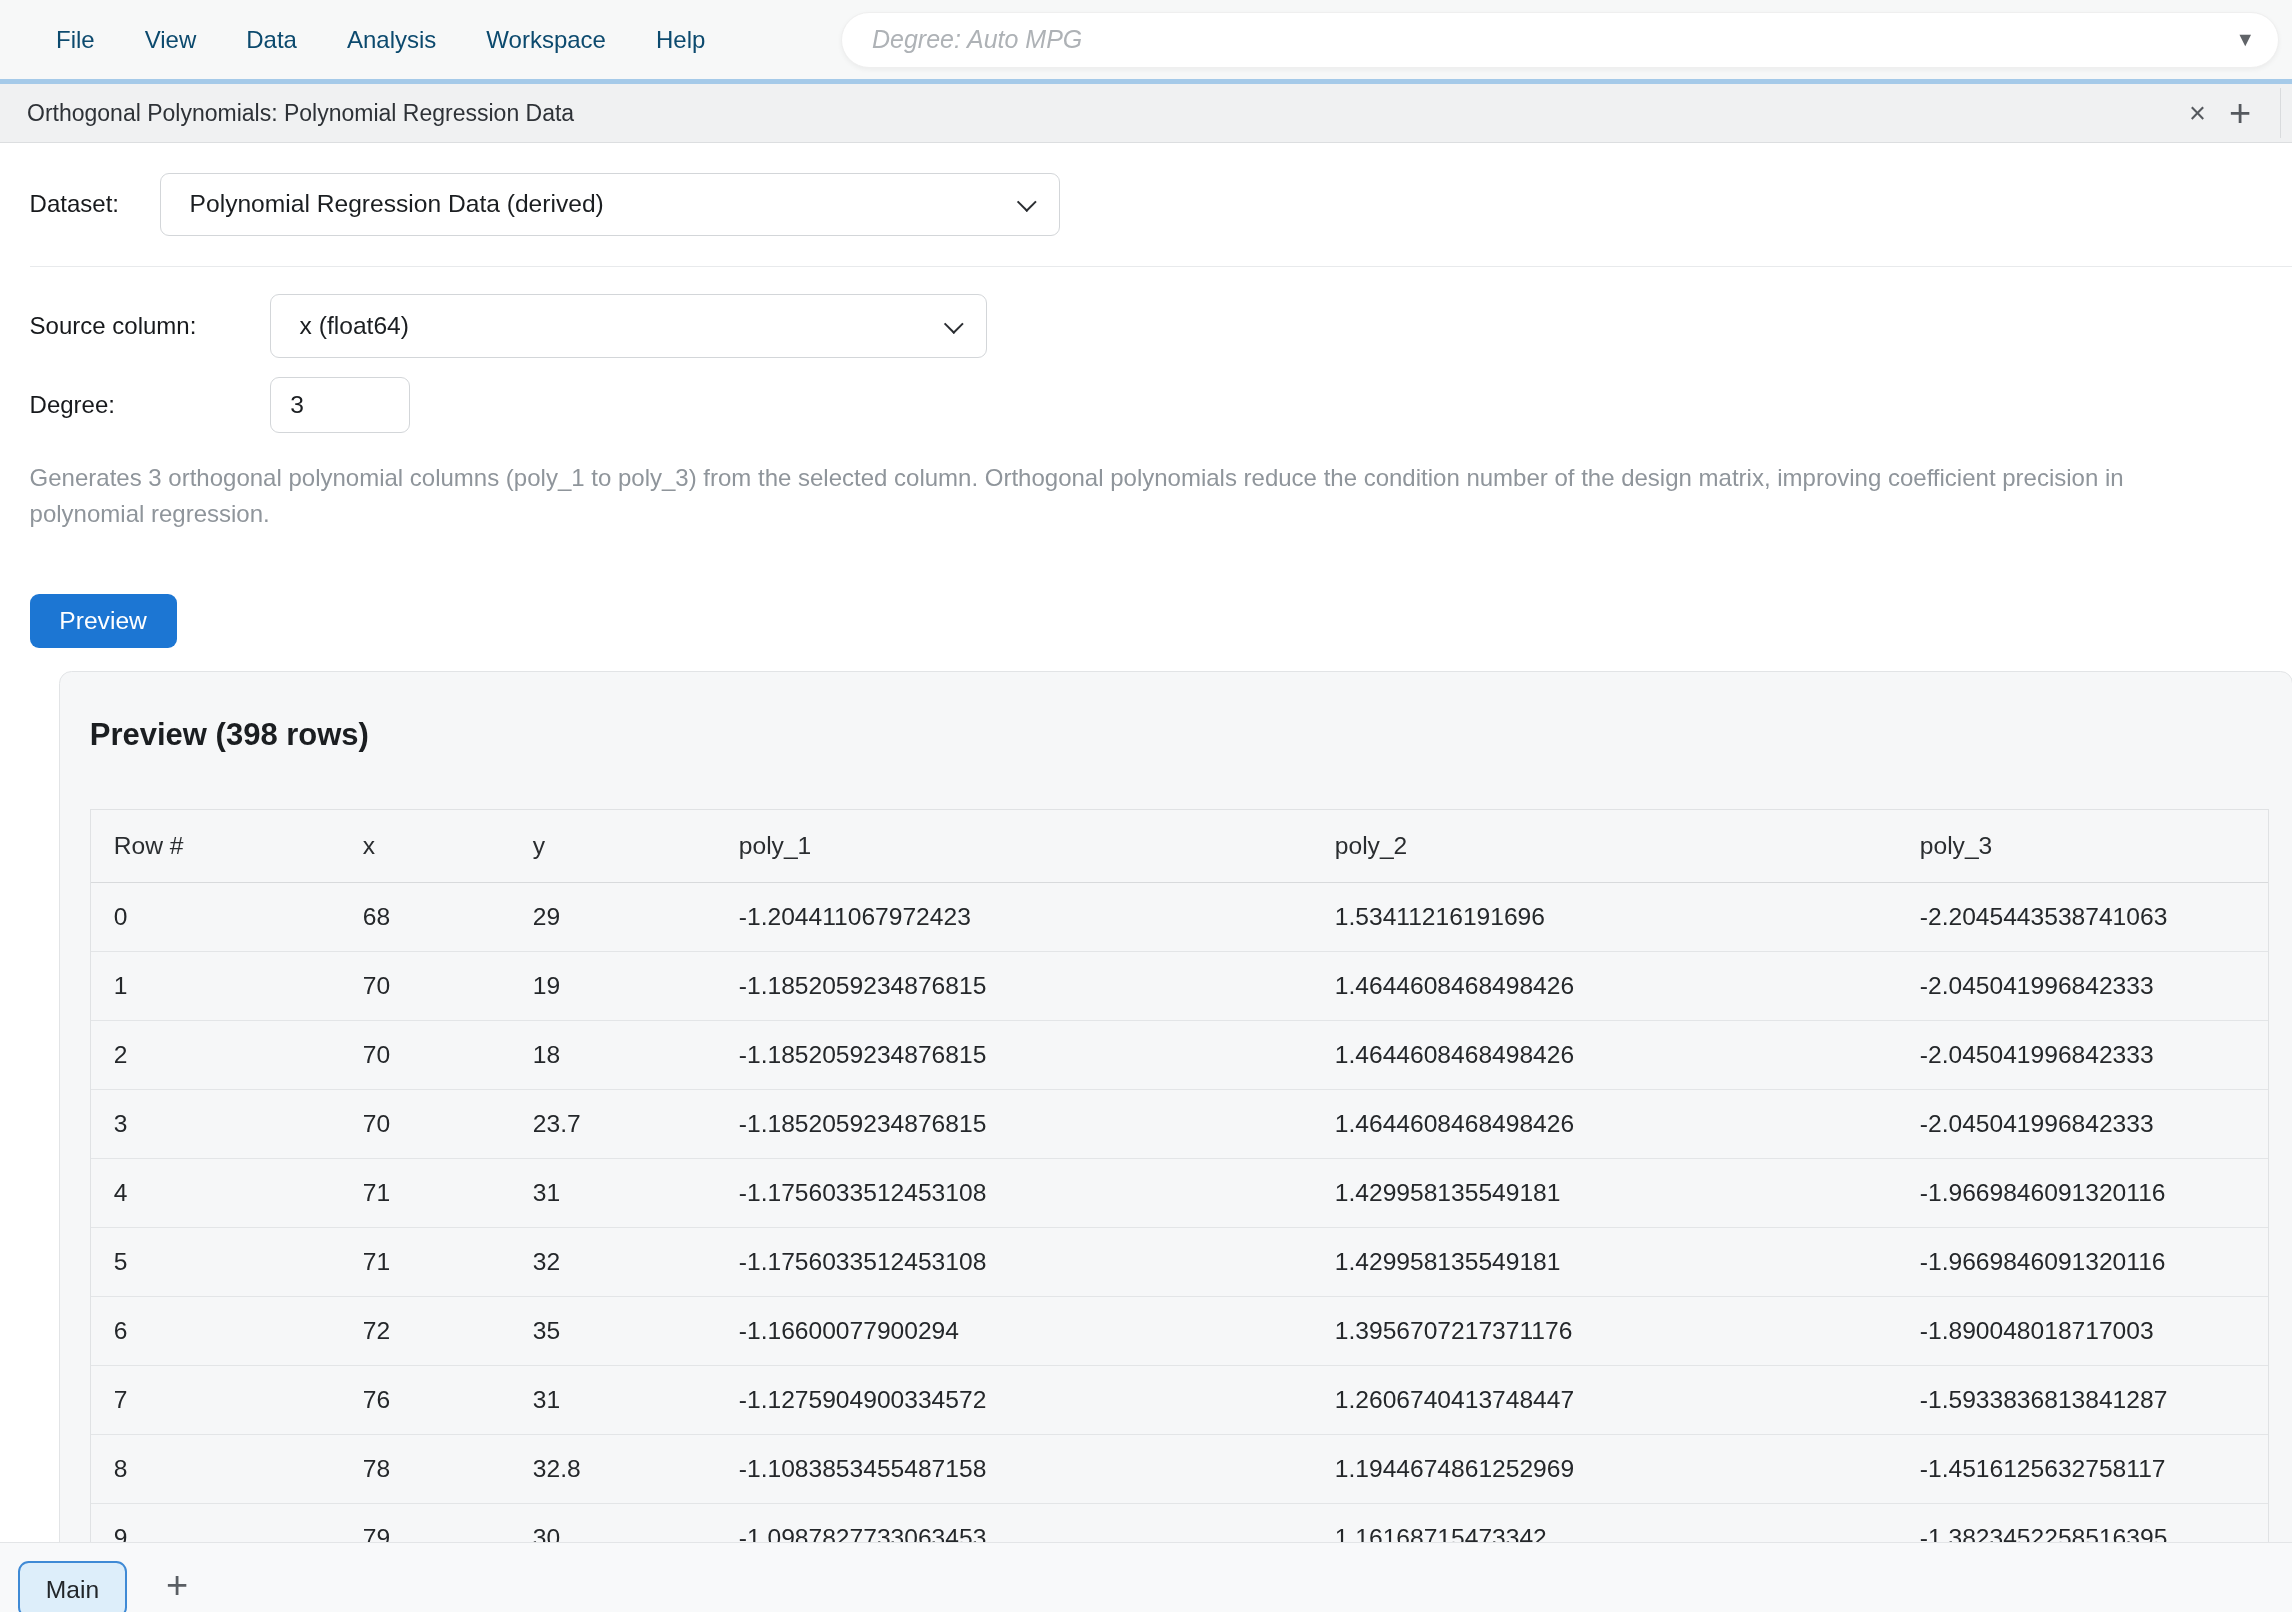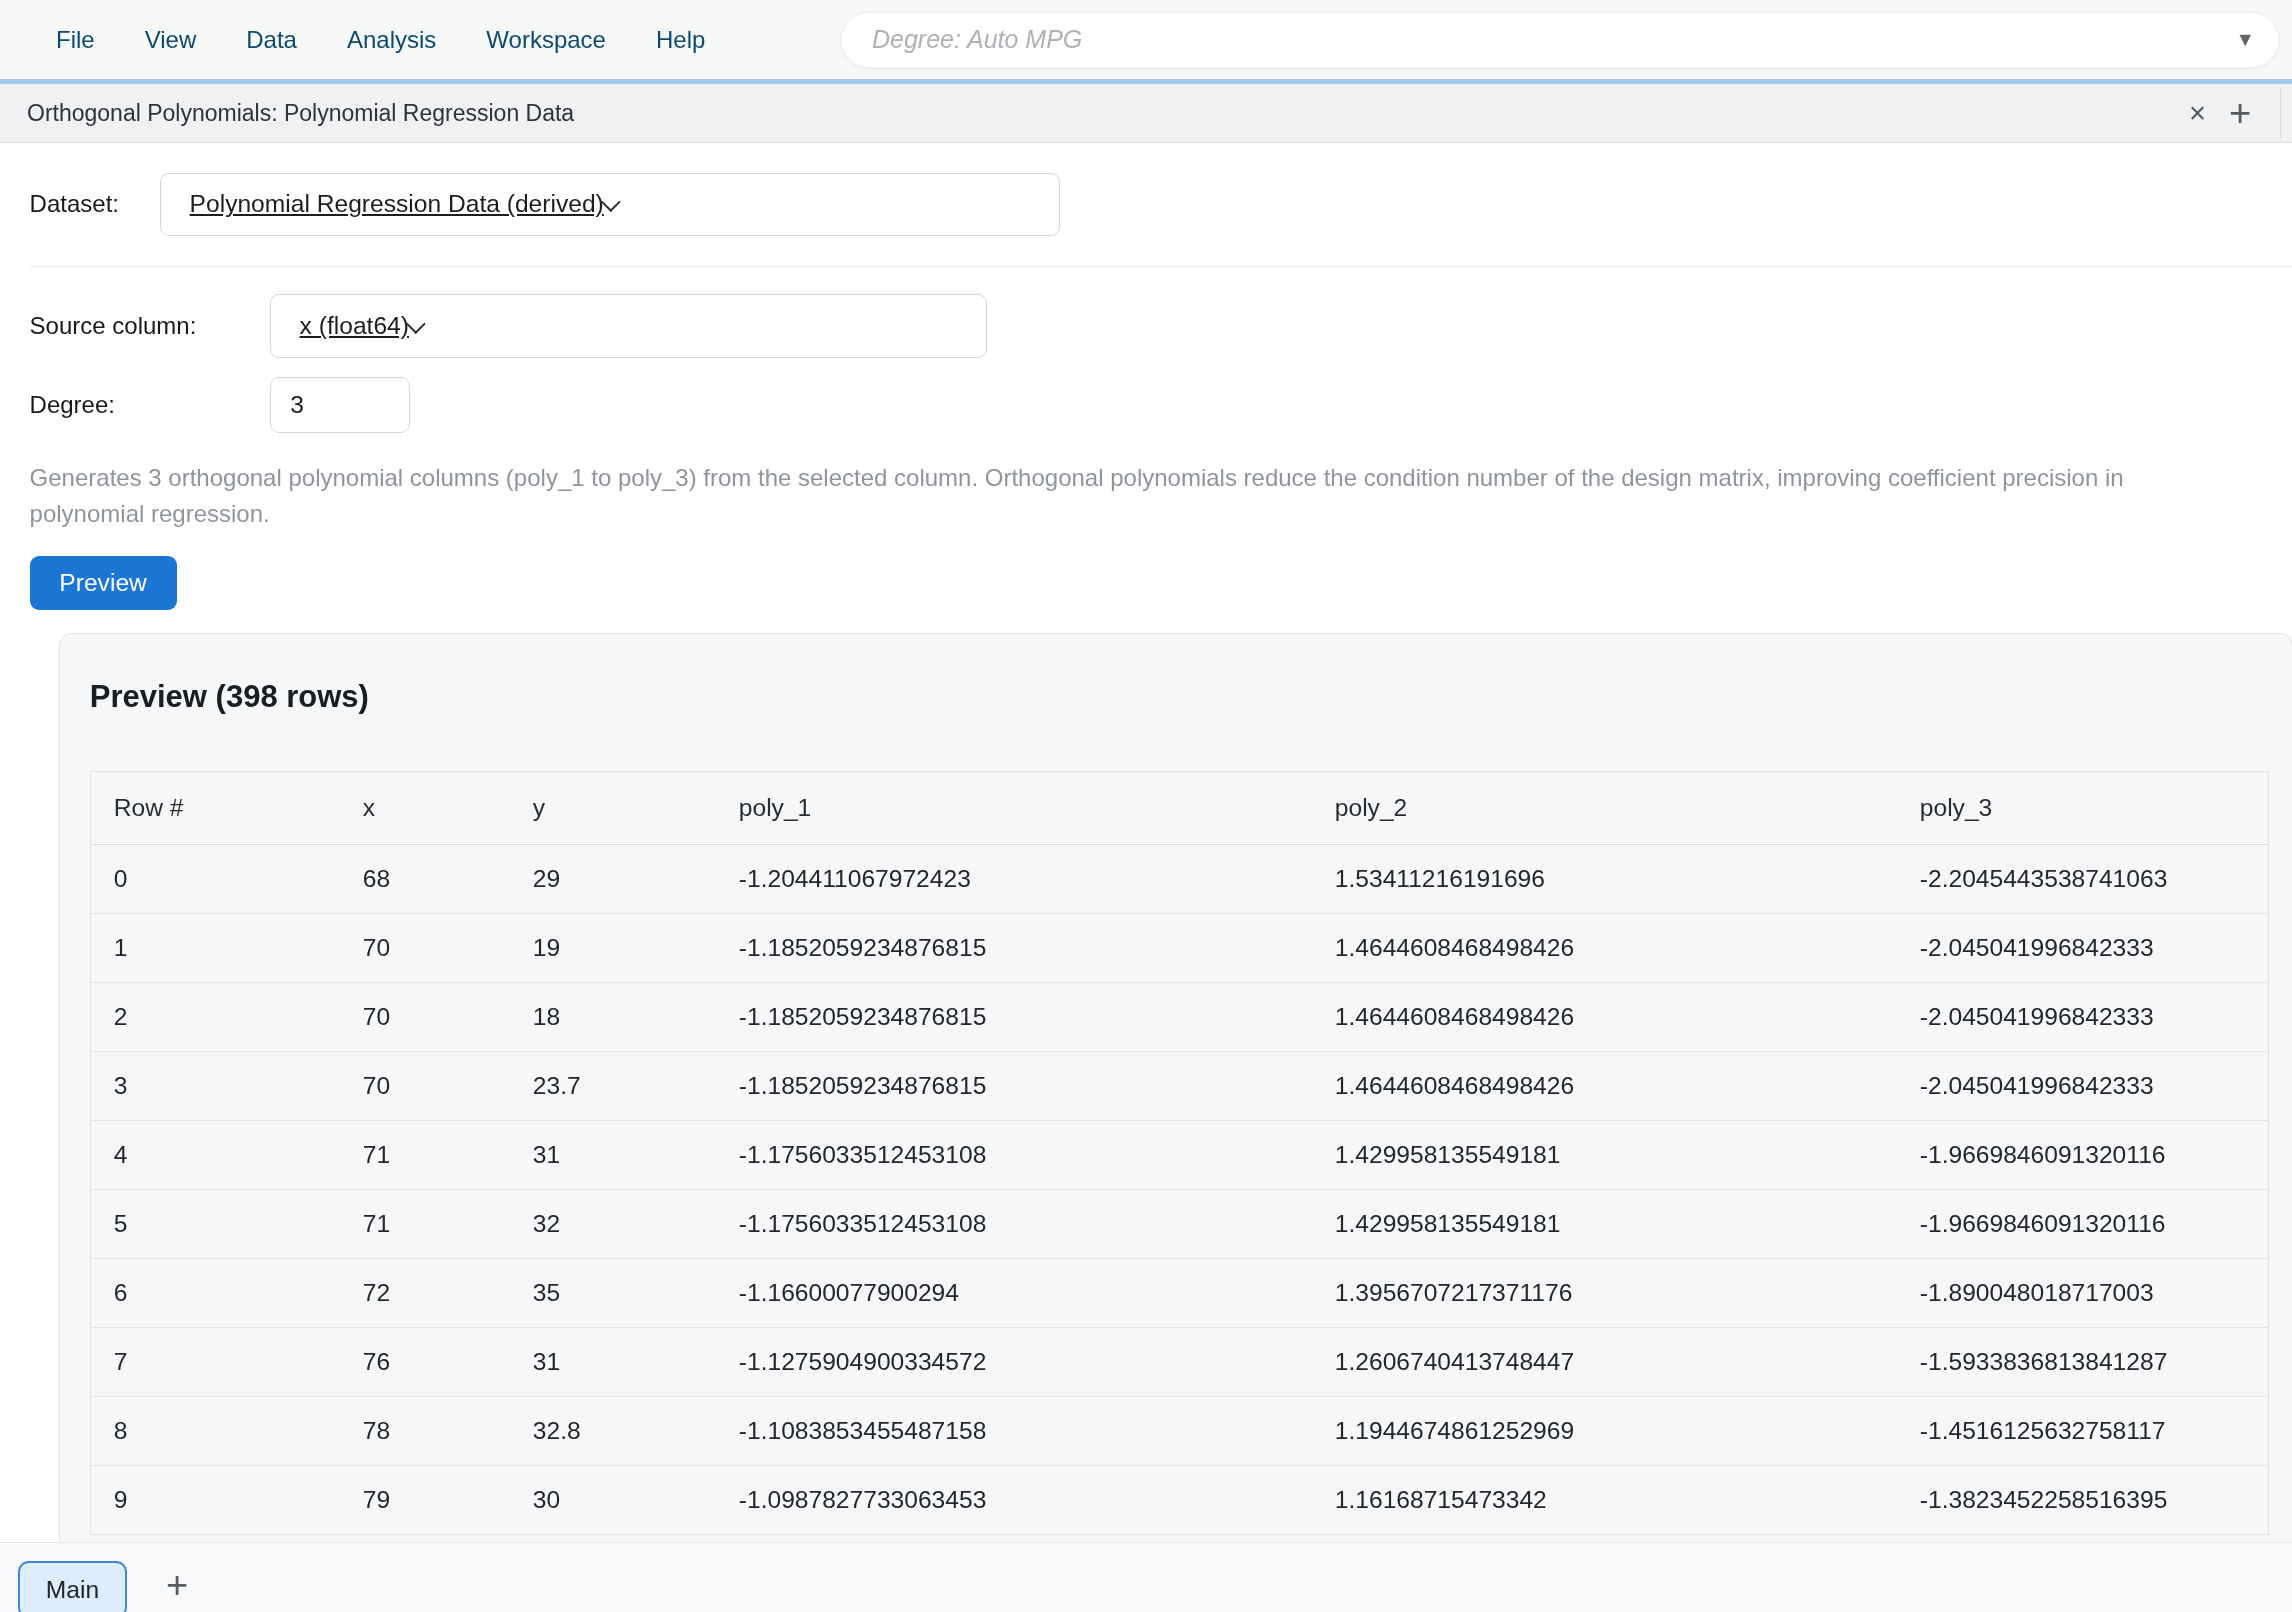--- a/index.html
+++ b/index.html
@@ -33,37 +33,37 @@
   
   .form-area{padding-left:29.6px;}
   .frow{display:flex;align-items:center;}
   .frow-dataset{margin-top:29.6px;}
   .flabel{font-size:24px;color:#17191c;}
   .flabel-dataset{width:130px;}
   .flabel-source{width:240px;}
   .flabel-degree{width:240px;}
   .select{
     background:#fff;border:0.9px solid #d3d6d9;border-radius:9px;height:63px;
-    display:flex;align-items:center;box-sizing:border-box;
-    padding:0 25px 0 29px;font-size:24.6px;color:#1b1e21;cursor:default;text-decoration:underline;
+    display:flex;align-items:center;justify-content:space-between;box-sizing:border-box;
+    padding:0 25px 0 29px;font-size:24.6px;color:#1b1e21;cursor:default;
   }
   .select-dataset{width:900px;}
   .select-source{width:717px;height:64px;}
   .chev{width:11.6px;height:11.6px;border-right:2.7px solid #2a2d31;border-bottom:2.7px solid #2a2d31;
         transform:rotate(45deg);margin-top:-6.3px;flex:0 0 auto;}
   .hdivider{margin-top:29.6px;height:0.9px;background:#e8eaec;width:100%;}
   .frow-source{margin-top:28px;}
   .frow-degree{margin-top:19px;}
   .degree-input{
     width:140px;height:56px;border:0.9px solid #d3d6d9;border-radius:9px;font-size:24.6px;
     padding:0 0 0 19.7px;color:#1b1e21;box-sizing:border-box;background:#fff;font-family:inherit;outline:none;
   }
   .description{margin-top:27px;width:2149px;font-size:24px;line-height:36px;color:#8f959b;}
   .preview-btn{
-    width:147px;height:54px;background:#1c76d3;color:#fff;border:none;
+    margin-top:38px;width:147px;height:54px;background:#1c76d3;color:#fff;border:none;
     border-radius:9px;font-size:24.6px;font-family:inherit;cursor:pointer;
   }
   
   .panel{
     margin:23px 0 0 29.6px;width:2234px;box-sizing:border-box;background:#f6f7f8;
     border:0.9px solid #e2e4e6;border-radius:12.5px;padding:30px 25px 0 29.6px;height:1030px;
   }
   .panel-heading{margin:14.3px 0 56px 0;font-size:31px;font-weight:700;color:#1b1e21;}
   .ptable{width:2179px;border:0.9px solid #e0e2e4;box-sizing:border-box;}
   .trow{display:grid;grid-template-columns:213px 134px 170px 560px 549px 551px;align-items:center;gap:36px;}

